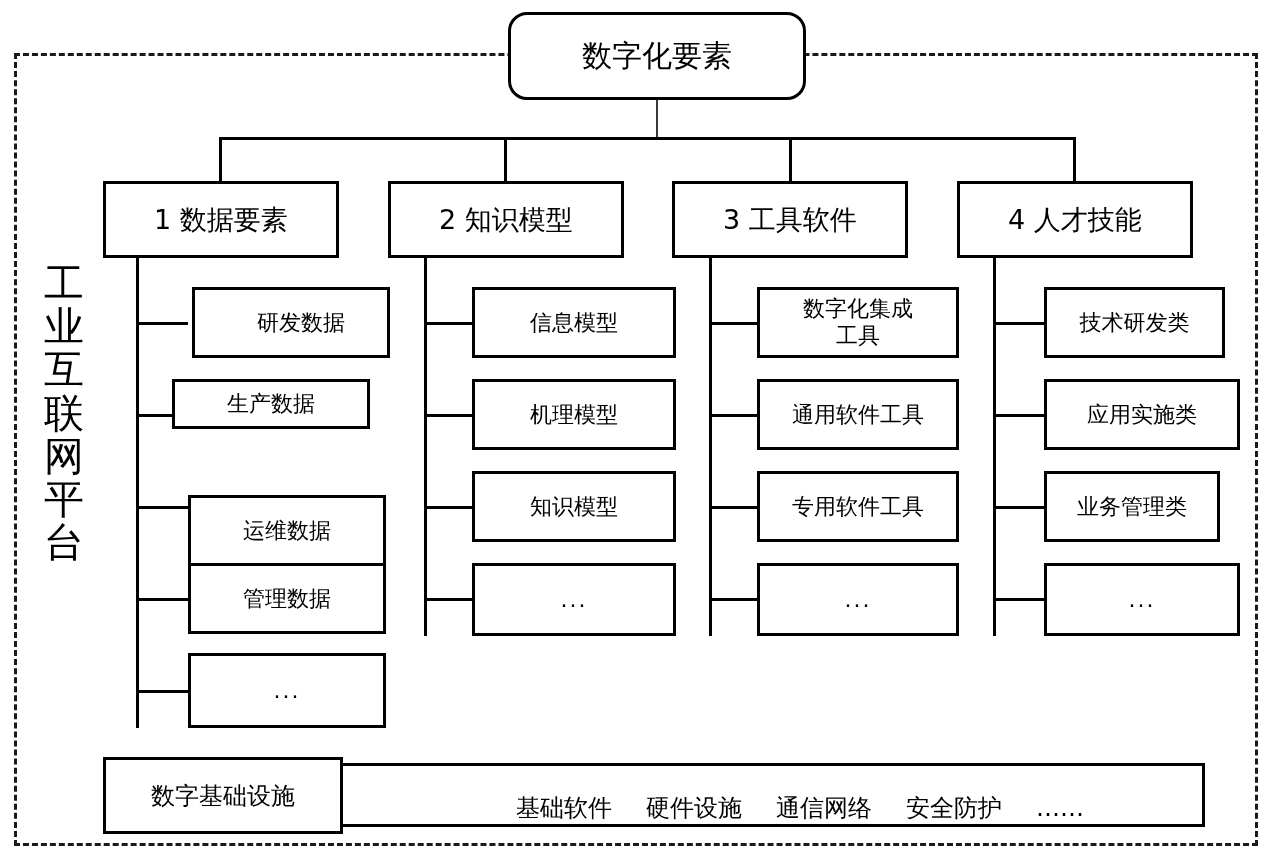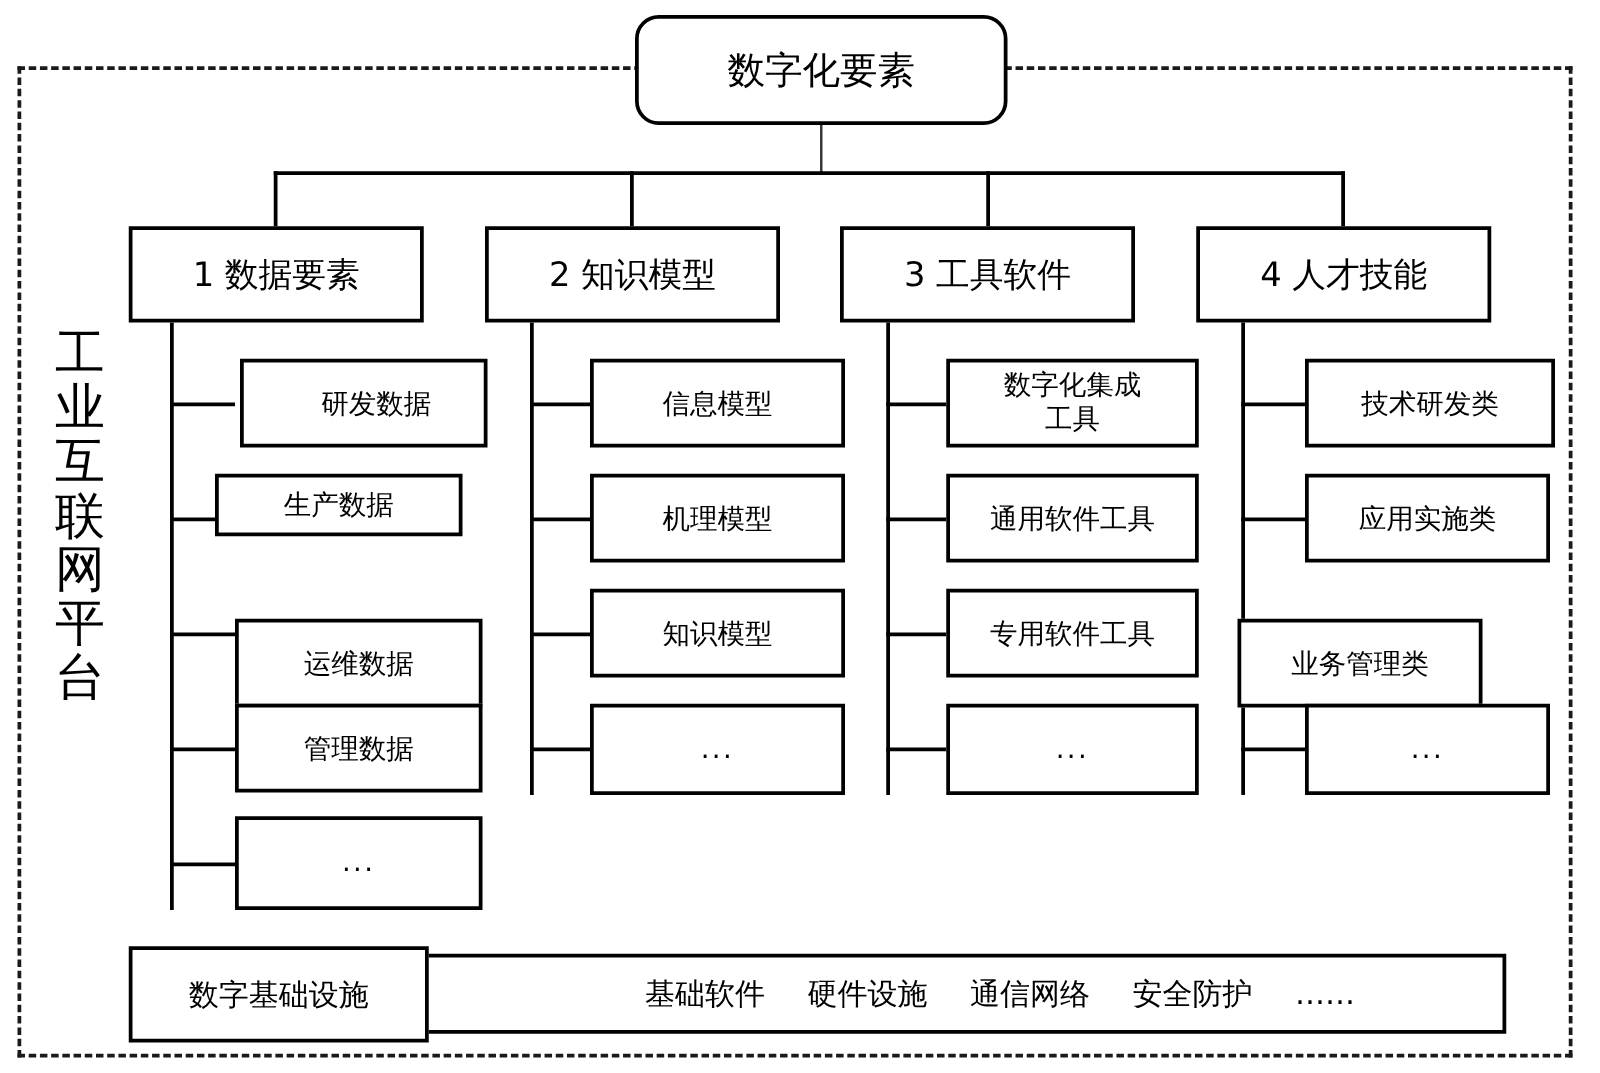--- a/index.html
+++ b/index.html
@@ -90,21 +90,21 @@
   .infra-bar {
     position: absolute;
     left: 113px;
     top: 763px;
     width: 1092px;
     height: 64px;
     box-sizing: border-box;
     border: 3px solid #000;
     background: #ffffff;
     display: flex;
-    align-items: center;
+    align-items: flex-end;
     justify-content: flex-end;
     padding-right: 118px;
   }
   .infra-items {
     display: flex;
     align-items: center;
     gap: 34px;
     font-size: 24px;
   }
   .infra-label-box {
@@ -224,27 +224,27 @@
   </div>
 
   <div class="box box-cat" style="left:957px; top:181px; width:236px; height:77px;">
     <span>4 人才技能</span>
   </div>
   <div class="ln ln-v" style="left:993px; top:258px; height:378px;"></div>
   <div class="ln ln-h" style="left:993px; top:322px; width:53px;"></div>
   <div class="ln ln-h" style="left:993px; top:414px; width:53px;"></div>
   <div class="ln ln-h" style="left:993px; top:506px; width:53px;"></div>
   <div class="ln ln-h" style="left:993px; top:598px; width:53px;"></div>
-  <div class="box box-child" style="left:1044px; top:287px; width:200px; height:71px;">
+  <div class="box box-child" style="left:1044px; top:287px; width:181px; height:71px;">
     <span>技术研发类</span>
   </div>
   <div class="box box-child" style="left:1044px; top:379px; width:196px; height:71px;">
     <span>应用实施类</span>
   </div>
-  <div class="box box-child" style="left:990px; top:471px; width:196px; height:71px;margin-top:24px;">
+  <div class="box box-child" style="left:1044px; top:471px; width:176px; height:71px;">
     <span>业务管理类</span>
   </div>
   <div class="box box-child" style="left:1044px; top:563px; width:196px; height:73px;">
     <span class="ellipsis-txt">...</span>
   </div>
 
   <div class="infra-bar">
     <div class="infra-items">
       <span>基础软件</span>
       <span>硬件设施</span>

